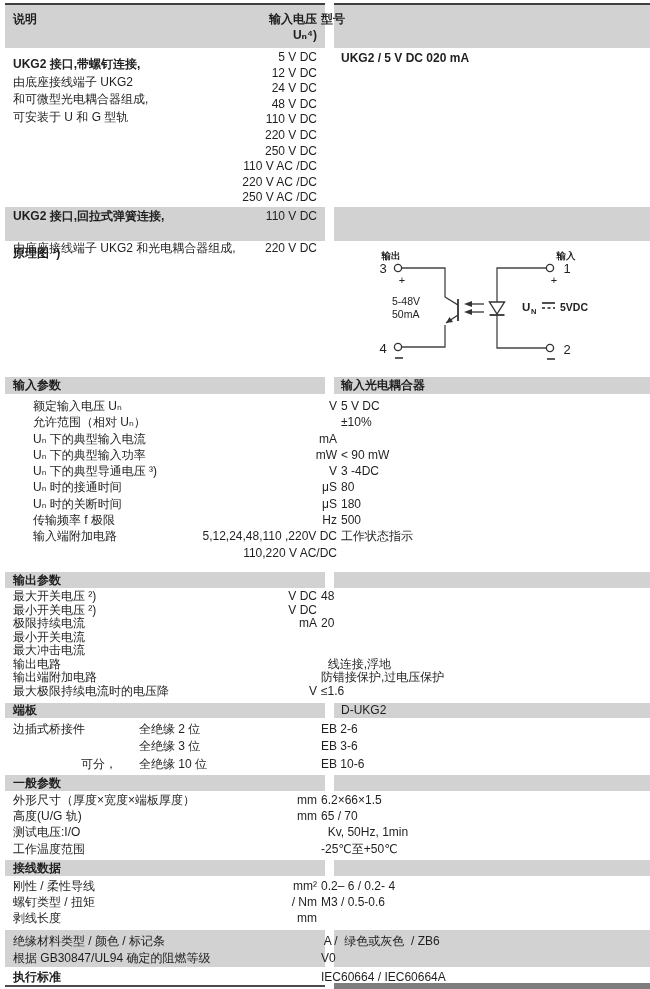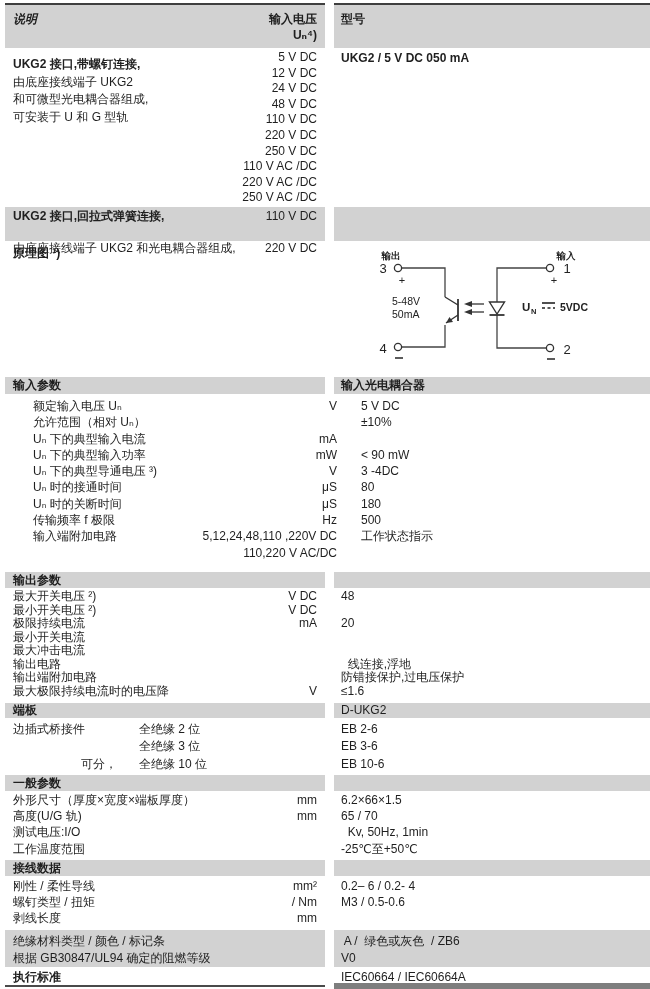--- a/index.html
+++ b/index.html
@@ -7,40 +7,40 @@
         font-family:"Liberation Sans","DejaVu Sans",sans-serif;color:#1f1f1f;font-size:12px;}
   .band{position:absolute;left:0;width:650px;}
   .gl{position:absolute;left:5px;width:320px;background:#d2d2d2;}
   .gr{position:absolute;left:334px;width:316px;background:#d2d2d2;}
   .rule-top{border-top:2px solid #3f3f3f;}
   .b{font-weight:bold;}
   .lbl{position:absolute;left:13px;white-space:pre;}
   .lbl2{position:absolute;left:81px;white-space:pre;}
   .mid2{position:absolute;left:115px;white-space:pre;margin-left:24px;}
   .unit{position:absolute;right:333px;white-space:pre;text-align:right;}
-  .val{position:absolute;left:341px;white-space:pre;}
+  .val{position:absolute;left:321px;white-space:pre;}
   .row{position:relative;width:650px;}
   .rows .row{height:var(--rh);line-height:var(--rh);}
   .sechdr-title{position:absolute;left:13px;top:0;line-height:inherit;font-weight:bold;}
   .sechdr-rtitle{position:absolute;left:341px;top:0;line-height:inherit;}
   .vlist{position:absolute;right:333px;top:2px;text-align:right;line-height:15.6px;}
   .desc{position:absolute;left:13px;top:8px;line-height:17.5px;}
   .model{position:absolute;left:341px;top:3px;font-weight:bold;}
   .hdr-mid{position:absolute;right:333px;top:8px;text-align:right;line-height:16px;font-weight:bold;}
   svg text{font-family:"Liberation Sans","DejaVu Sans",sans-serif;fill:#222;}
 </style>
 </head>
 <body>
 
 <div id="page">
 
   <div class="band" style="top:3px;height:43px;">
     <div class="gl rule-top" style="top:0;height:43px;"></div>
     <div class="gr rule-top" style="top:0;height:43px;"></div>
-    <span class="lbl b" style="top:8px;font-style:italic;">说明</span>
+    <span class="lbl b" style="top:8px;">说明</span>
     <div class="hdr-mid">
       <div>输入电压</div>
       <div>Uₙ⁴)</div>
     </div>
     <span class="val b" style="top:8px;">型号</span>
   </div>
 
   <div class="band" style="top:48px;height:159px;">
     <div class="desc">
       <div class="b">UKG2 接口,带螺钉连接,</div>
@@ -53,21 +53,21 @@
       <div>12 V DC</div>
       <div>24 V DC</div>
       <div>48 V DC</div>
       <div>110 V DC</div>
       <div>220 V DC</div>
       <div>250 V DC</div>
       <div>110 V AC /DC</div>
       <div>220 V AC /DC</div>
       <div>250 V AC /DC</div>
     </div>
-    <span class="model">UKG2 / 5 V DC 050 mA</span>
+    <span class="model">UKG2 / 5 V DC 020 mA</span>
   </div>
 
   <div class="band" style="top:207px;height:18px;">
     <div class="gl" style="top:0;height:34px;"></div>
     <div class="gr" style="top:0;height:34px;"></div>
     <div class="row" style="height:15.5px;line-height:15.5px;top:2px;">
       <span class="lbl b">UKG2 接口,回拉式弹簧连接,</span>
       <span class="unit">110 V DC</span>
     </div>
     <div class="row" style="height:15.5px;line-height:15.5px;top:2px;margin-top:16px;">

